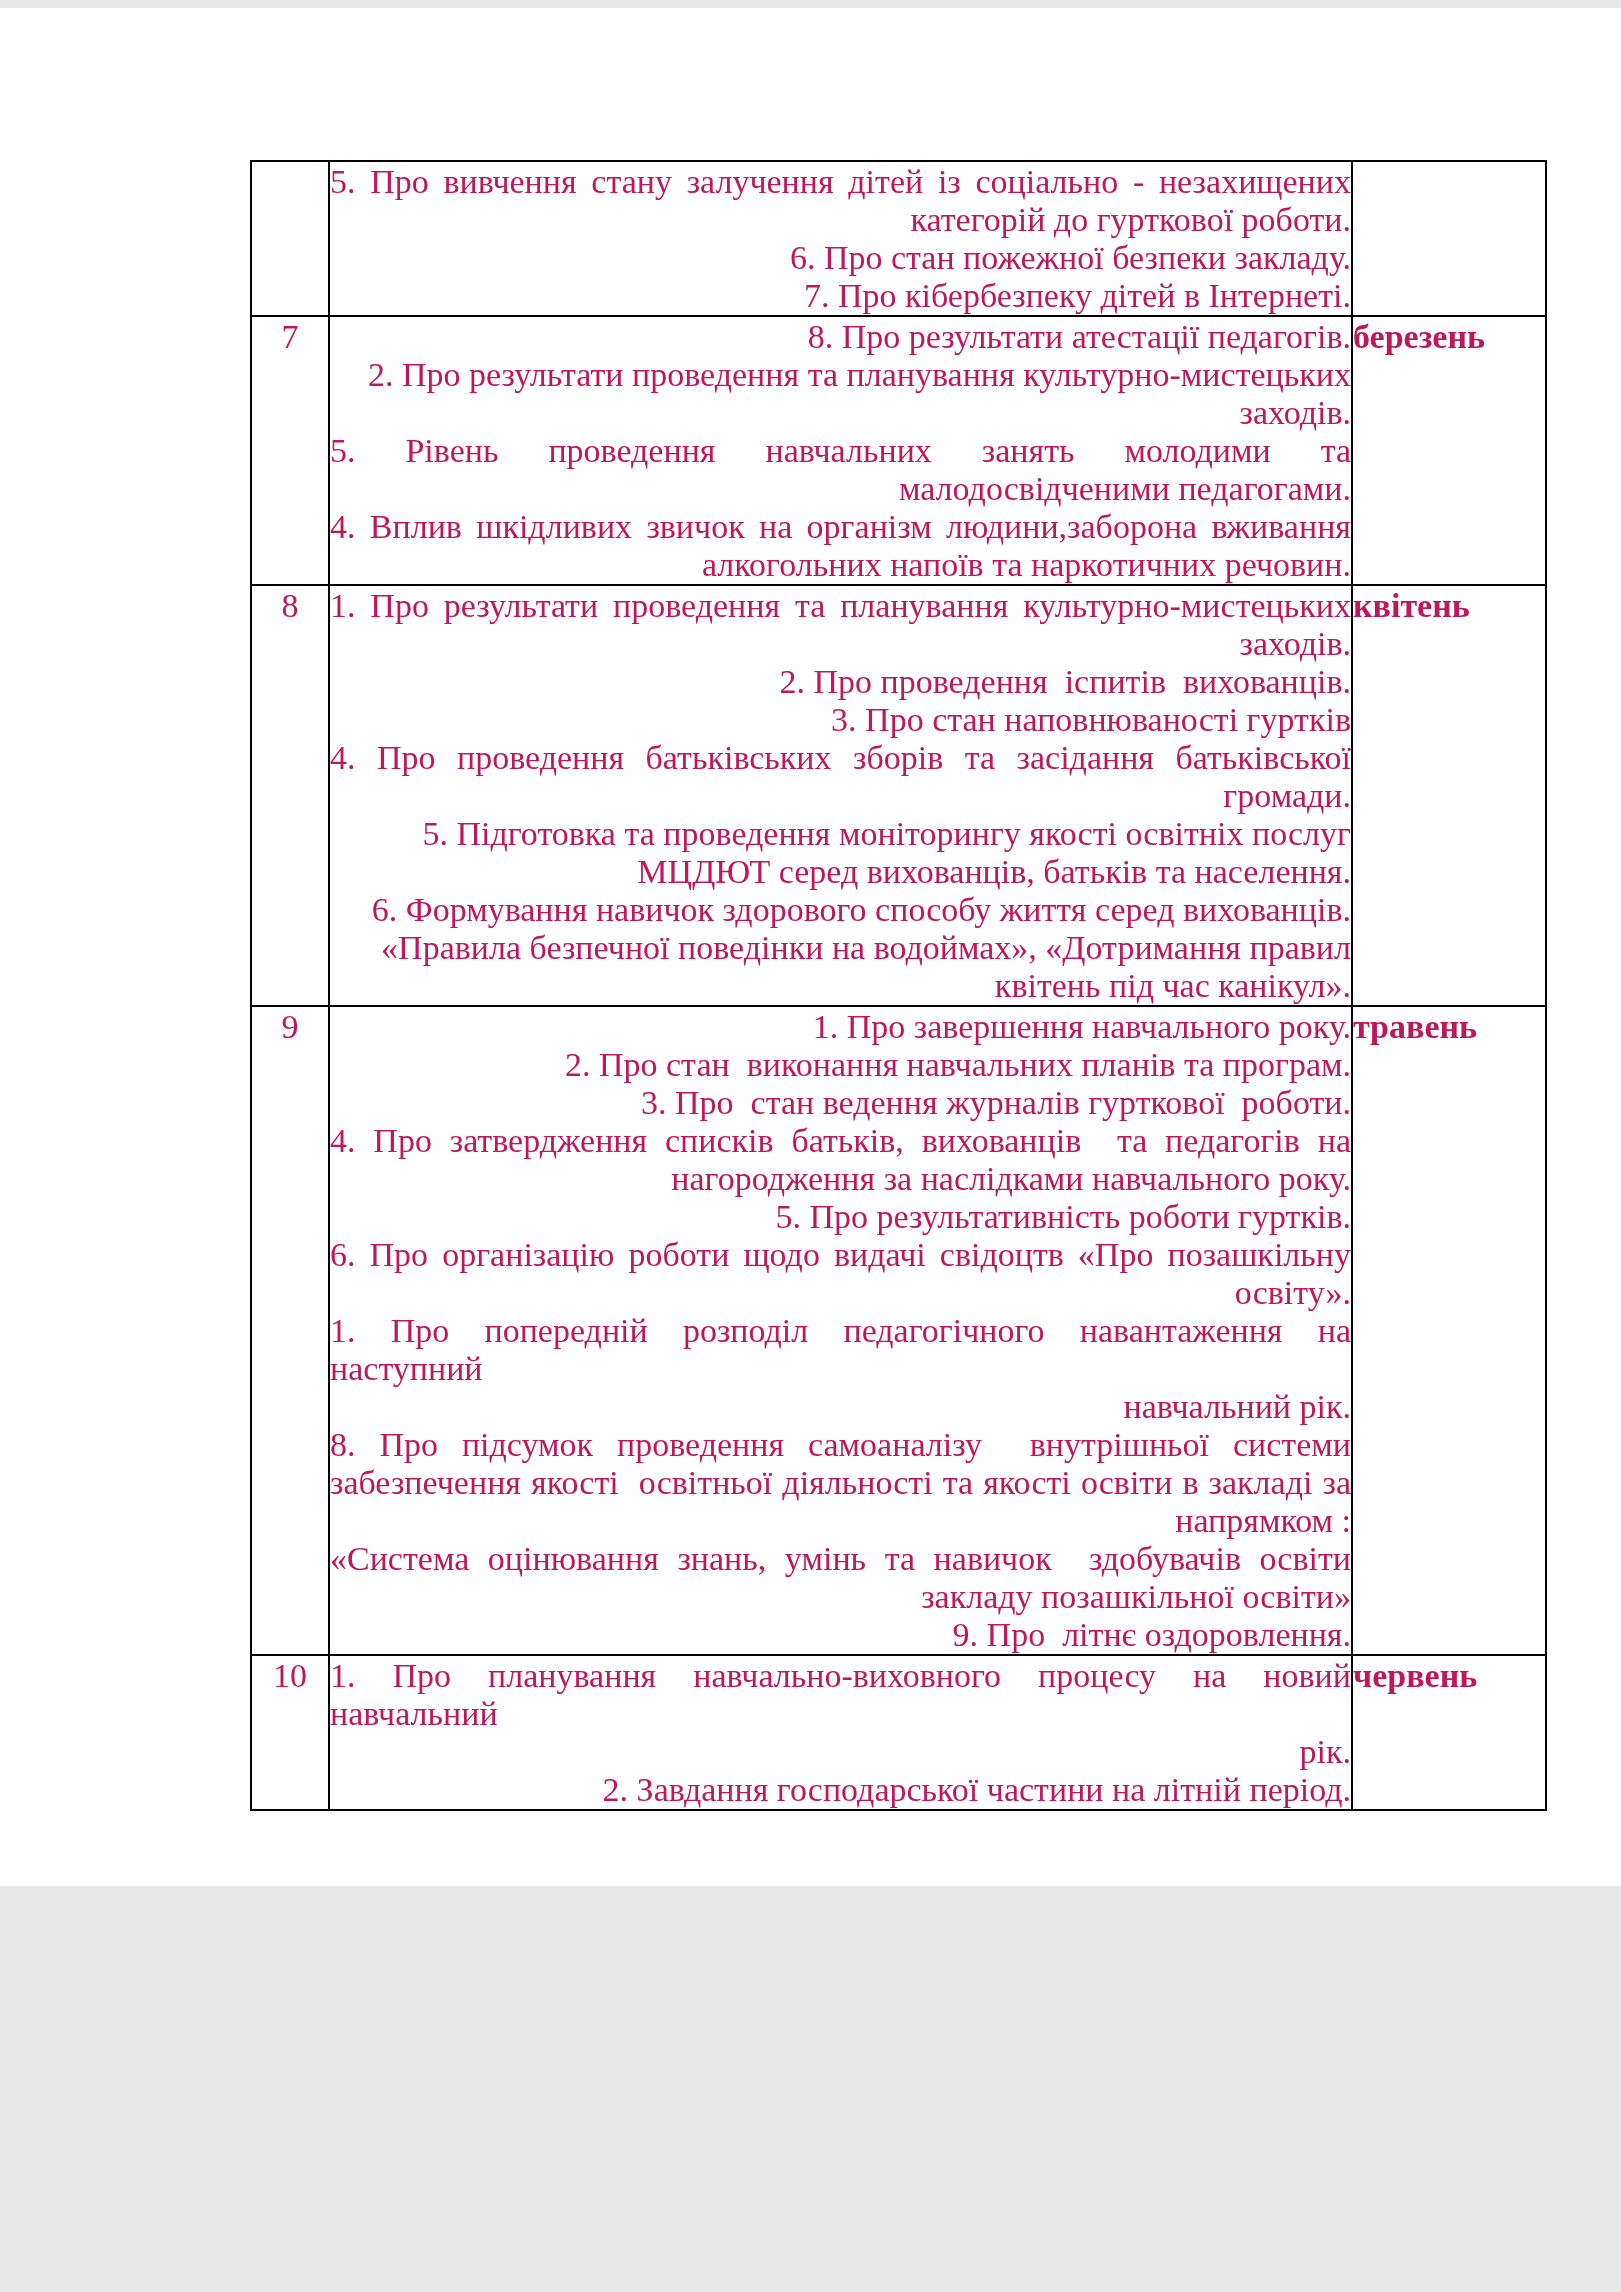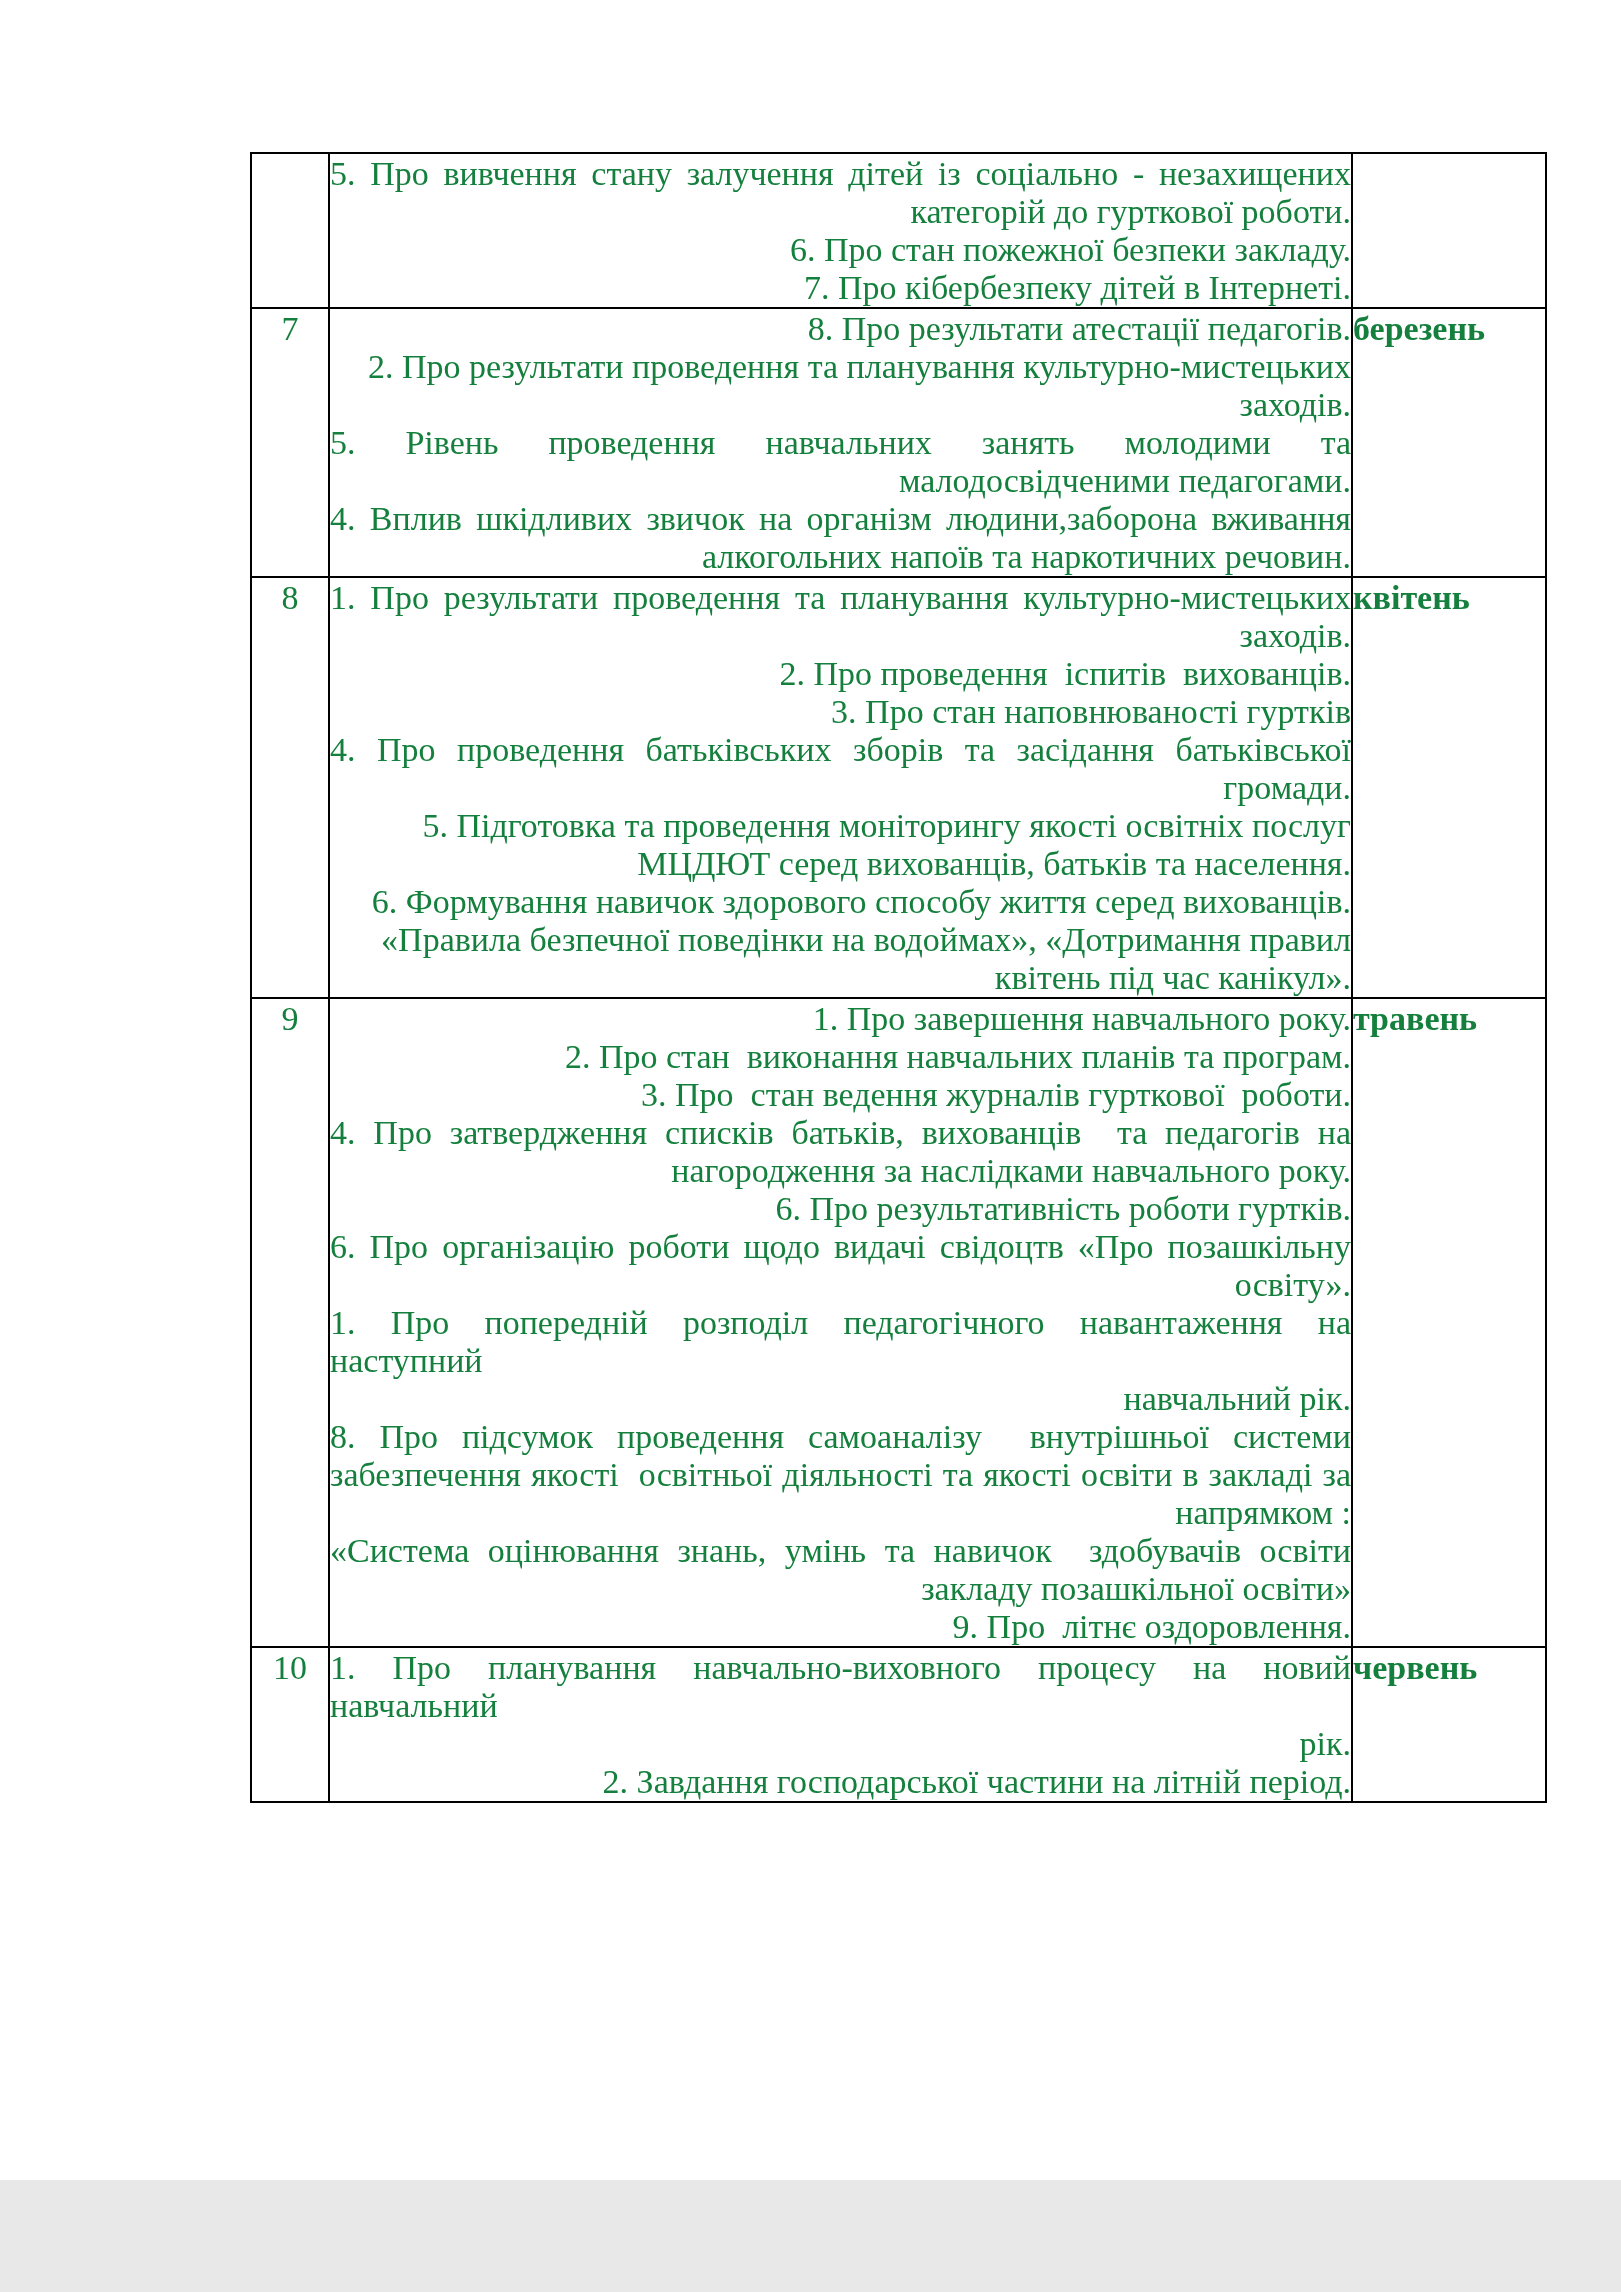--- a/index.html
+++ b/index.html
@@ -1,23 +1,23 @@
 <!DOCTYPE html>
 <html><head>
 <meta charset="utf-8">
 <style>
   html, body { margin: 0; padding: 0; background: #e8e8e8; }
   .page {
     position: relative;
     width: 1621px;
-    height: 2180px;
-    margin: 0 auto;
+    height: 1878px;
+    margin: 8px auto;
     background: #ffffff;
     font-family: "Liberation Serif", "DejaVu Serif", serif;
-    color: #15803d;
+    color: #be185d;
   }
   table.plan {
     position: absolute;
     left: 250px;
     top: 152px;
     width: 1296px;
     table-layout: fixed;
     border-collapse: collapse;
   }
   table.plan td {
@@ -132,21 +132,21 @@
               <span class="ln">2. Про стан&nbsp; виконання навчальних планів та програм.</span>
             </div>
             <div class="item">
               <span class="ln">3. Про&nbsp; стан ведення журналів гурткової&nbsp; роботи.</span>
             </div>
             <div class="item">
               <span class="ln stretch">4. Про затвердження списків батьків, вихованців&nbsp; та педагогів на</span>
               <span class="ln">нагородження за наслідками навчального року.</span>
             </div>
             <div class="item">
-              <span class="ln">6. Про результативність роботи гуртків.</span>
+              <span class="ln">5. Про результативність роботи гуртків.</span>
             </div>
             <div class="item">
               <span class="ln stretch">6. Про організацію роботи щодо видачі свідоцтв «Про позашкільну</span>
               <span class="ln">освіту».</span>
             </div>
             <div class="item">
               <span class="ln stretch">1. Про попередній розподіл педагогічного навантаження на наступний</span>
               <span class="ln">навчальний рік.</span>
             </div>
             <div class="item">

